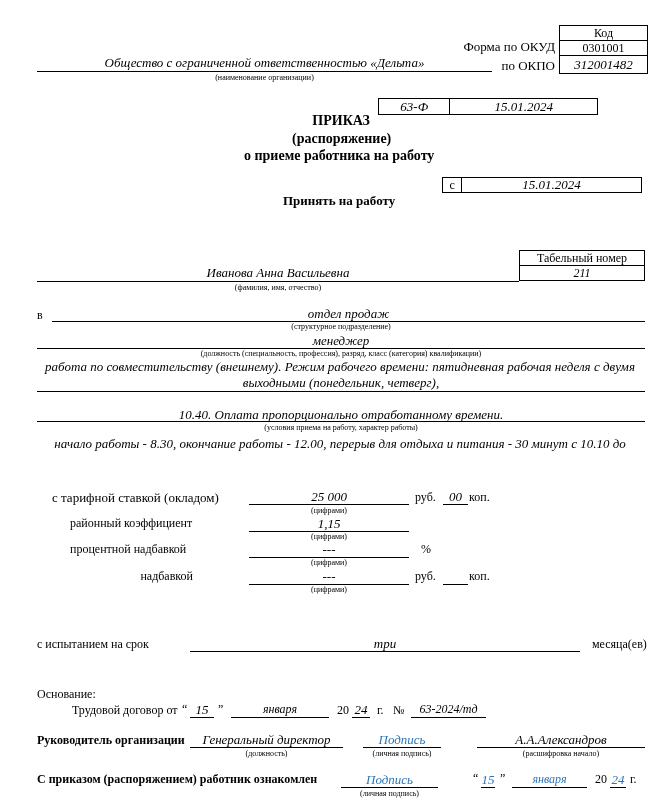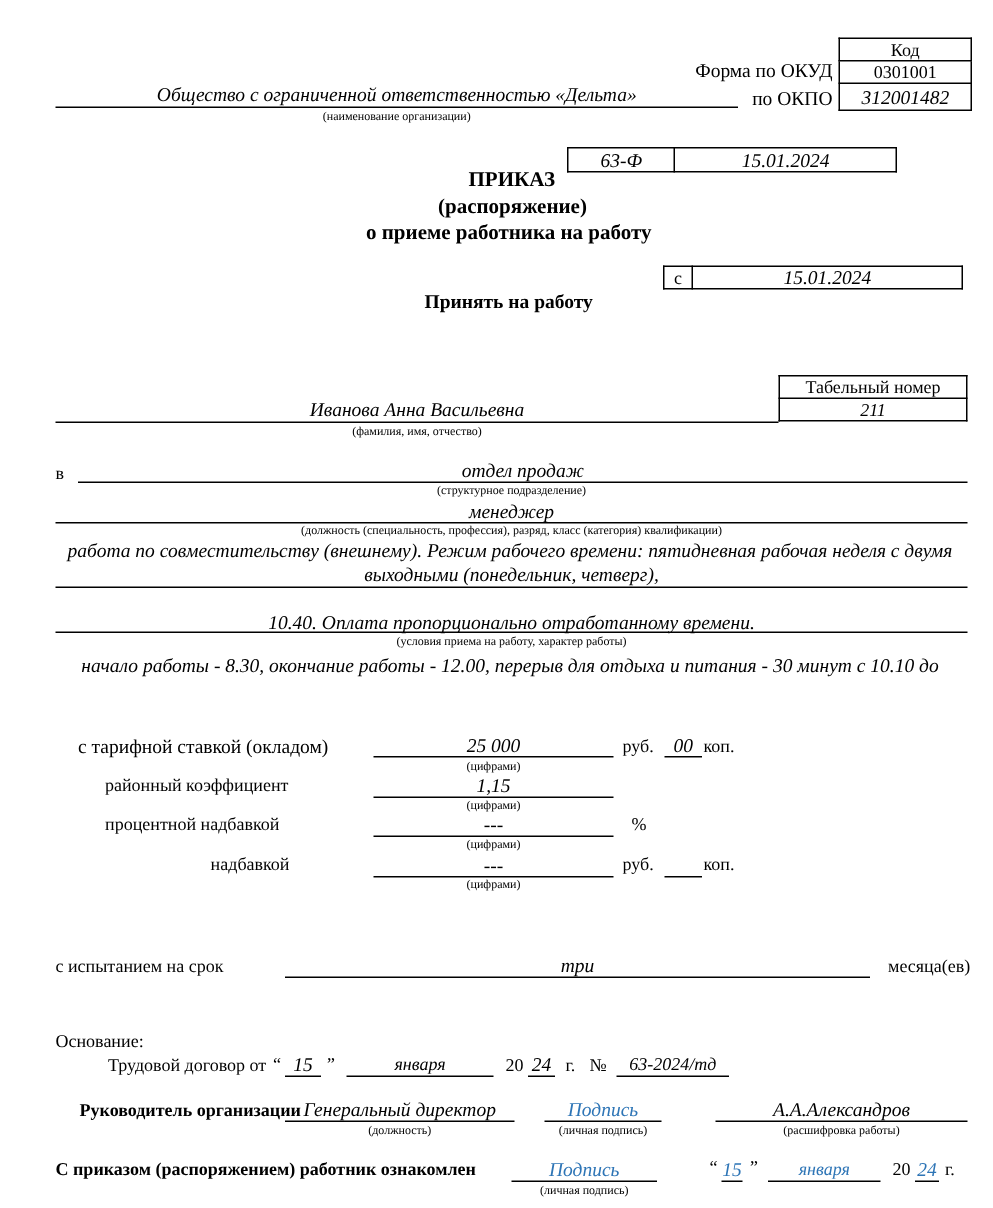--- a/index.html
+++ b/index.html
@@ -118,27 +118,27 @@
 <div class="abs" style="left:182px; top:702px; font-size:12px;">“</div>
 <div class="abs c it line" style="left:190px; top:702px; width:24px; height:15px;">15</div>
 <div class="abs" style="left:218px; top:702px; font-size:12px;">”</div>
 <div class="abs c it line" style="left:231px; top:702px; width:98px; height:15px; font-size:12px;">января</div>
 <div class="abs" style="left:337px; top:703px; font-size:12px;">20</div>
 <div class="abs c it line" style="left:352px; top:702px; width:18px; height:15px;">24</div>
 <div class="abs" style="left:377px; top:703px; font-size:12px;">г.</div>
 <div class="abs" style="left:393px; top:703px; font-size:12px;">№</div>
 <div class="abs c it line" style="left:411px; top:702px; width:75px; height:15px; font-size:12px;">63-2024/тд</div>
 
-<div class="abs b" style="left:37px; top:733px; font-size:12px;margin-left:16px;">Руководитель организации</div>
+<div class="abs b" style="left:37px; top:733px; font-size:12px;">Руководитель организации</div>
 <div class="abs c it line" style="left:190px; top:732px; width:153px; height:15px;">Генеральный директор</div>
 <div class="abs cap" style="left:190px; top:749px; width:153px;">(должность)</div>
 <div class="abs c it line blue" style="left:363px; top:732px; width:78px; height:15px;">Подпись</div>
 <div class="abs cap" style="left:363px; top:749px; width:78px;">(личная подпись)</div>
 <div class="abs c it line" style="left:477px; top:732px; width:168px; height:15px;">А.А.Александров</div>
-<div class="abs cap" style="left:477px; top:749px; width:168px;">(расшифровка работы)</div>
+<div class="abs cap" style="left:477px; top:749px; width:168px;">(расшифровка начало)</div>
 
 <div class="abs b" style="left:37px; top:772px; font-size:12px;">С приказом (распоряжением) работник ознакомлен</div>
 <div class="abs c it line blue" style="left:341px; top:772px; width:97px; height:15px;">Подпись</div>
 <div class="abs cap" style="left:341px; top:789px; width:97px;">(личная подпись)</div>
 <div class="abs" style="left:473px; top:771px; font-size:12px;">“</div>
 <div class="abs c it line blue" style="left:481px; top:772px; width:14px; height:15px;">15</div>
 <div class="abs" style="left:500px; top:771px; font-size:12px;">”</div>
 <div class="abs c it line blue" style="left:512px; top:772px; width:75px; height:15px; font-size:12px;">января</div>
 <div class="abs" style="left:595px; top:772px; font-size:12px;">20</div>
 <div class="abs c it line blue" style="left:610px; top:772px; width:16px; height:15px;">24</div>

